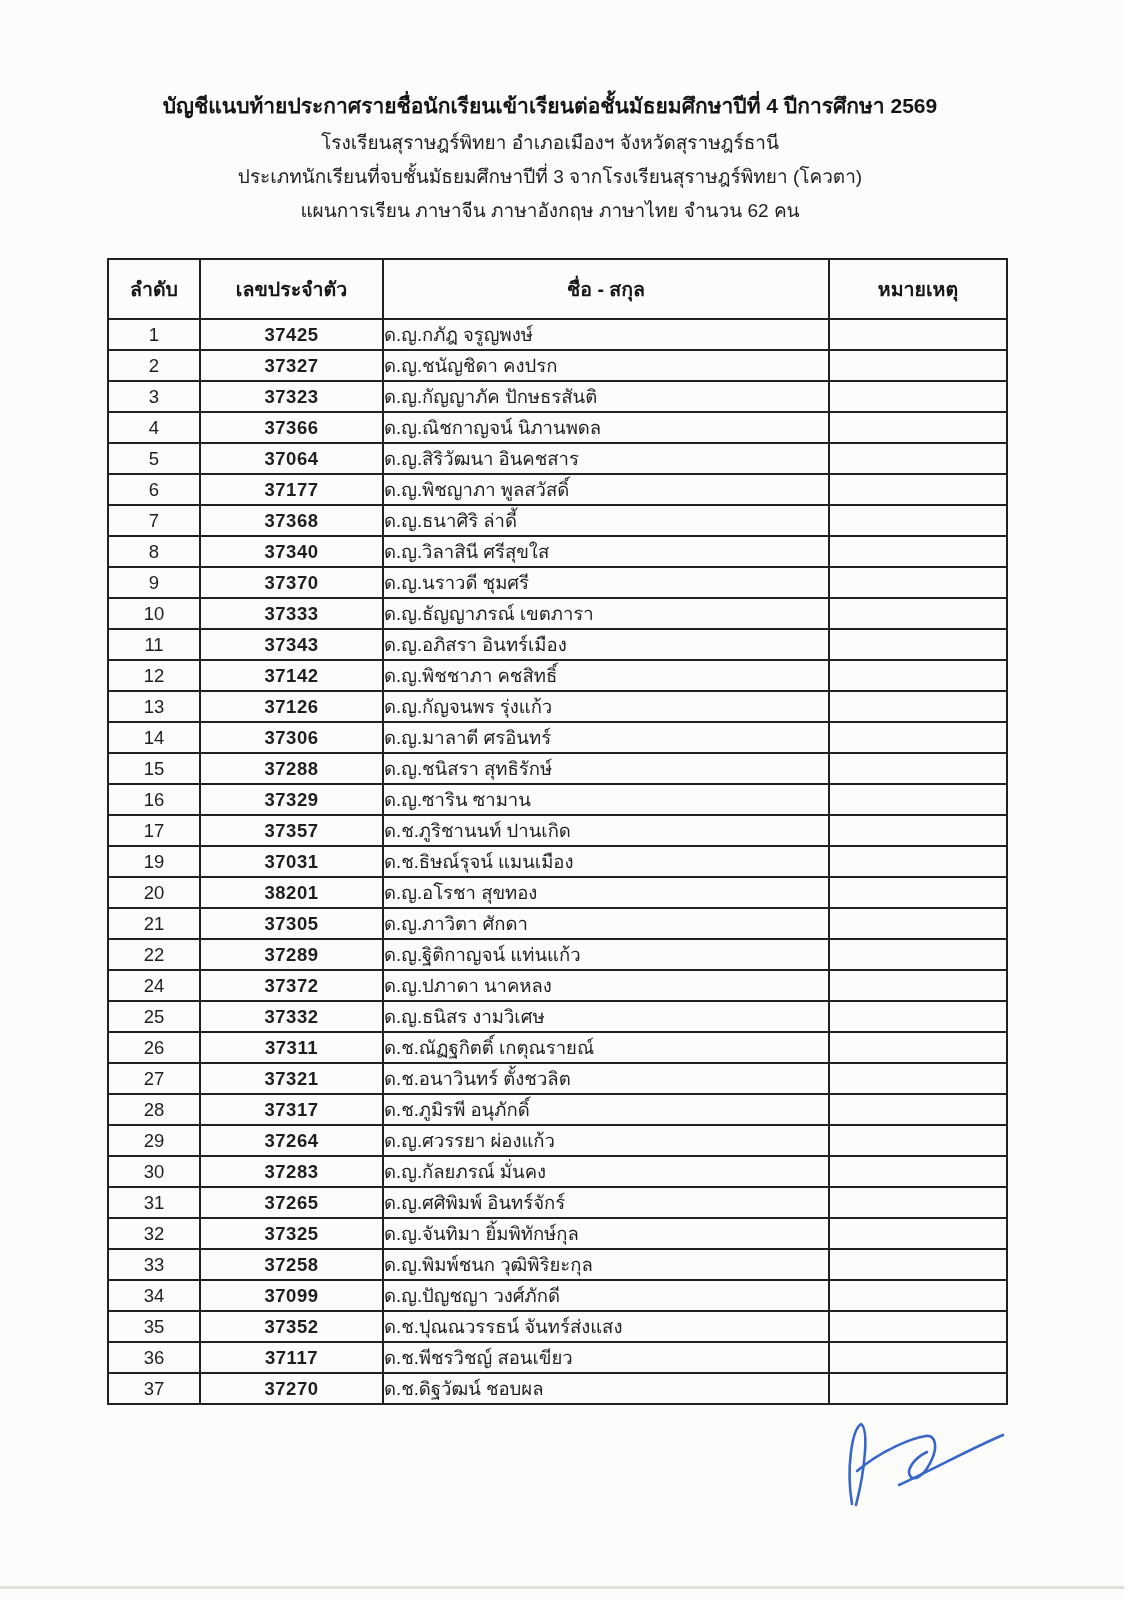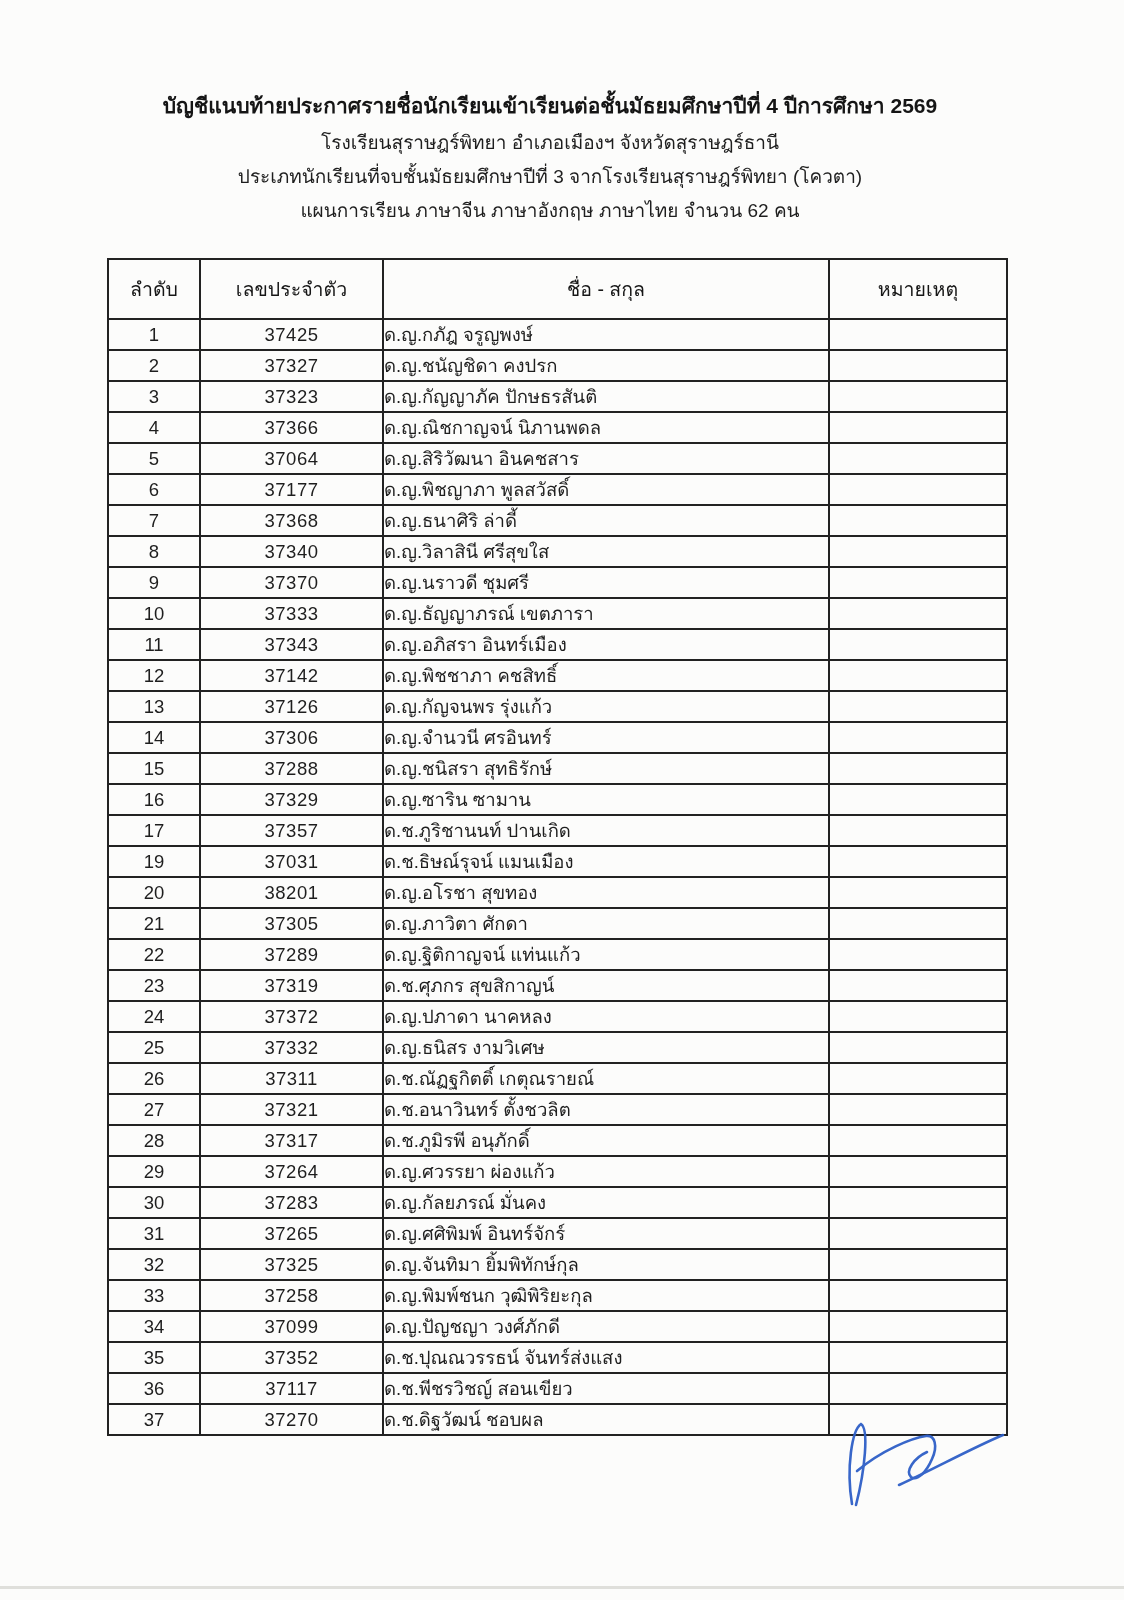--- a/index.html
+++ b/index.html
@@ -29,31 +29,31 @@
   }
   table.students th, table.students td {
     border:2px solid #222222;
     padding:0;
     overflow:hidden;
     white-space:nowrap;
   }
   table.students thead th {
     height:58px;
     font-size:19.5px;
-    font-weight:normal;
+    font-weight:bold;
     text-align:center;
     color:#161616;
   }
   table.students tbody td {
     height:27.4px;
     font-size:18.5px;
     color:#1e1e1e;
   }
   td.c-no     { text-align:center; }
-  td.c-id     { text-align:center; letter-spacing:0.5px; }
+  td.c-id     { text-align:center; letter-spacing:0.5px;font-weight:bold; }
   td.c-name   { text-align:left; padding-left:7px; font-size:19px;margin-top:41px; }
   td.c-remark { text-align:left; }
   .col-no     { width:92px;  }
   .col-id     { width:183px; }
   .col-name   { width:446px; }
   .col-remark { width:178px; }
   .signature-svg {
     position:absolute;
     left:818px; top:1398px;
     width:210px; height:115px;
@@ -170,21 +170,21 @@
           </tr>
           <tr>
             <td class="c-no">13</td>
             <td class="c-id">37126</td>
             <td class="c-name">ด.ญ.กัญจนพร รุ่งแก้ว</td>
             <td class="c-remark"></td>
           </tr>
           <tr>
             <td class="c-no">14</td>
             <td class="c-id">37306</td>
-            <td class="c-name">ด.ญ.จำนวนี ศรอินทร์</td>
+            <td class="c-name">ด.ญ.มาลาตี ศรอินทร์</td>
             <td class="c-remark"></td>
           </tr>
           <tr>
             <td class="c-no">15</td>
             <td class="c-id">37288</td>
             <td class="c-name">ด.ญ.ชนิสรา สุทธิรักษ์</td>
             <td class="c-remark"></td>
           </tr>
           <tr>
             <td class="c-no">16</td>
@@ -213,26 +213,20 @@
           <tr>
             <td class="c-no">21</td>
             <td class="c-id">37305</td>
             <td class="c-name">ด.ญ.ภาวิตา ศักดา</td>
             <td class="c-remark"></td>
           </tr>
           <tr>
             <td class="c-no">22</td>
             <td class="c-id">37289</td>
             <td class="c-name">ด.ญ.ฐิติกาญจน์ แท่นแก้ว</td>
-            <td class="c-remark"></td>
-          </tr>
-          <tr>
-            <td class="c-no">23</td>
-            <td class="c-id">37319</td>
-            <td class="c-name">ด.ช.ศุภกร สุขสิกาญน์</td>
             <td class="c-remark"></td>
           </tr>
           <tr>
             <td class="c-no">24</td>
             <td class="c-id">37372</td>
             <td class="c-name">ด.ญ.ปภาดา นาคหลง</td>
             <td class="c-remark"></td>
           </tr>
           <tr>
             <td class="c-no">25</td>

